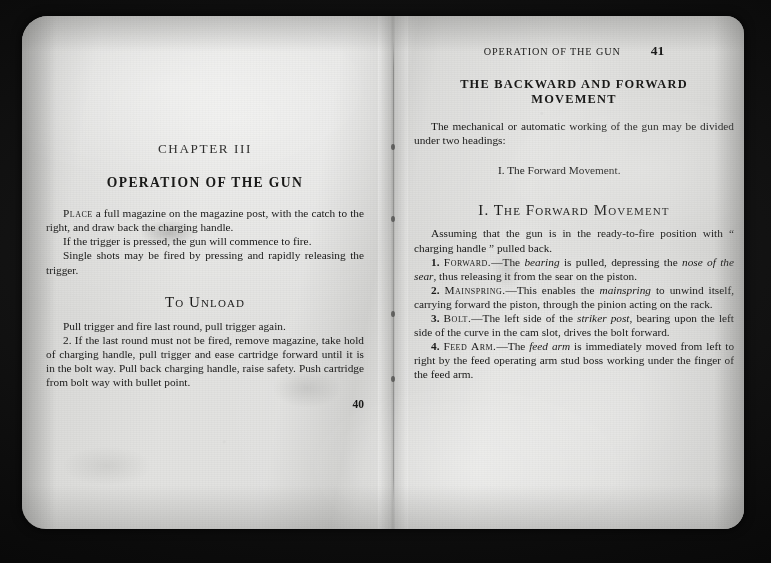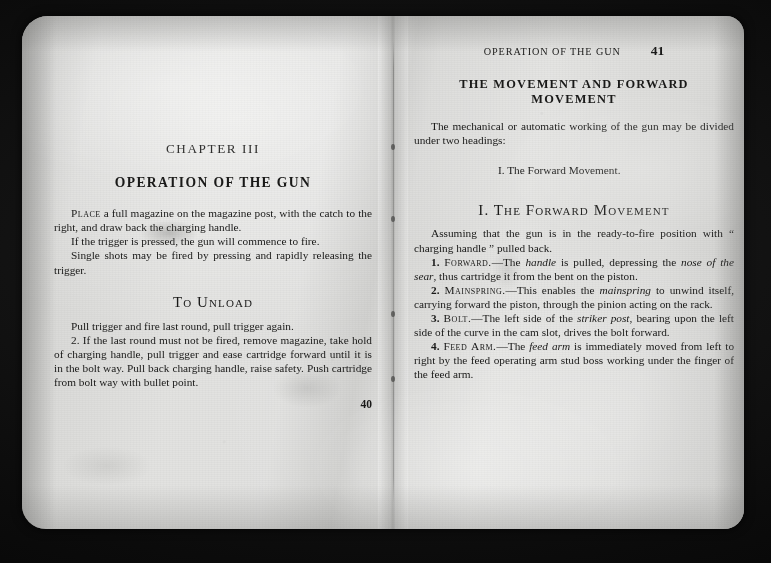--- a/index.html
+++ b/index.html
@@ -242,21 +242,21 @@
 </head>
 <body>
 
 <div id="scan">
   <div class="backdrop"></div>
 
   <div class="spread">
     <div class="paper-tone"></div>
 
     <div class="page page-left">
-      <div class="col" style="position:absolute; left:12px; top:126px; width:318px;">
+      <div class="col" style="position:absolute; left:4px; top:126px; width:318px;">
         <h1 class="chapter">CHAPTER III</h1>
         <div style="height:20px"></div>
         <h2 class="title">OPERATION OF THE GUN</h2>
         <div style="height:16px"></div>
 
         <p class="para">
           <span class="sc">Place</span><span> a full magazine on the magazine post, with the catch to the right, and draw back the charging handle.</span>
         </p>
         <p class="para">
           <span>If the trigger is pressed, the gun will commence to fire.</span>
@@ -284,21 +284,21 @@
     <div class="page page-right">
       <div class="col" style="position:absolute; left:0; top:28px; width:320px;">
 
         <div class="running-head">
           <span>Operation of the Gun</span>
           <span class="folio-top">41</span>
         </div>
 
         <div style="height:18px"></div>
         <h2 class="title-2l">
-          <span>THE MOVEMENT AND FORWARD</span><br>
+          <span>THE BACKWARD AND FORWARD</span><br>
           <span>MOVEMENT</span>
         </h2>
         <div style="height:12px"></div>
 
         <p class="para">
           <span>The mechanical or automatic working of the gun may be divided under two headings:</span>
         </p>
 
         <div style="height:4px"></div>
         <ul class="enum">
@@ -308,21 +308,21 @@
 
         <h3 class="subhead">I. The Forward Movement</h3>
         <div style="height:9px"></div>
 
         <p class="para">
           <span>Assuming that the gun is in the ready-to-fire position with “ charging handle ” pulled back.</span>
         </p>
 
         <p class="para">
           <span class="bn">1.</span>
-          <span class="sc">Forward.</span><span>—</span><span>The </span><span class="it">handle</span><span> is pulled, depressing the </span><span class="it">nose of the sear</span><span>, thus cartridge it from the bent on the piston.</span>
+          <span class="sc">Forward.</span><span>—</span><span>The </span><span class="it">bearing</span><span> is pulled, depressing the </span><span class="it">nose of the sear</span><span>, thus releasing it from the sear on the piston.</span>
         </p>
 
         <p class="para">
           <span class="bn">2.</span>
           <span class="sc">Mainspring.</span><span>—</span><span>This enables the </span><span class="it">mainspring</span><span> to unwind itself, carrying forward the piston, through the pinion acting on the rack.</span>
         </p>
 
         <p class="para">
           <span class="bn">3.</span>
           <span class="sc">Bolt.</span><span>—</span><span>The left side of the </span><span class="it">striker post</span><span>, bearing upon the left side of the curve in the cam slot, drives the bolt forward.</span>

